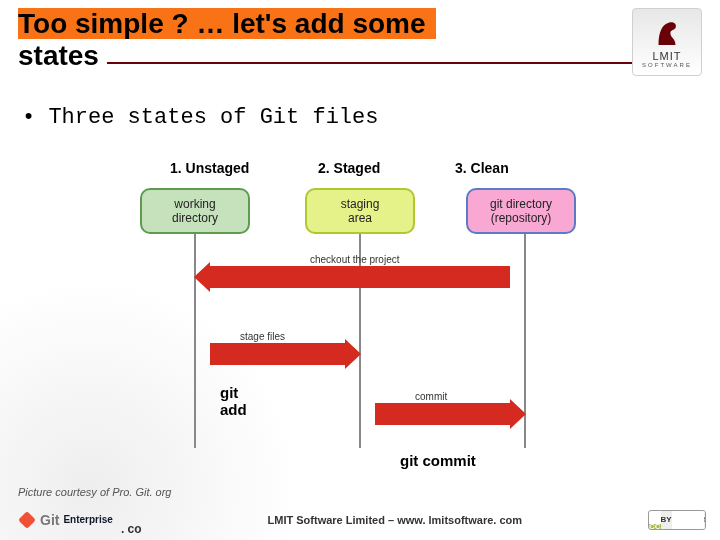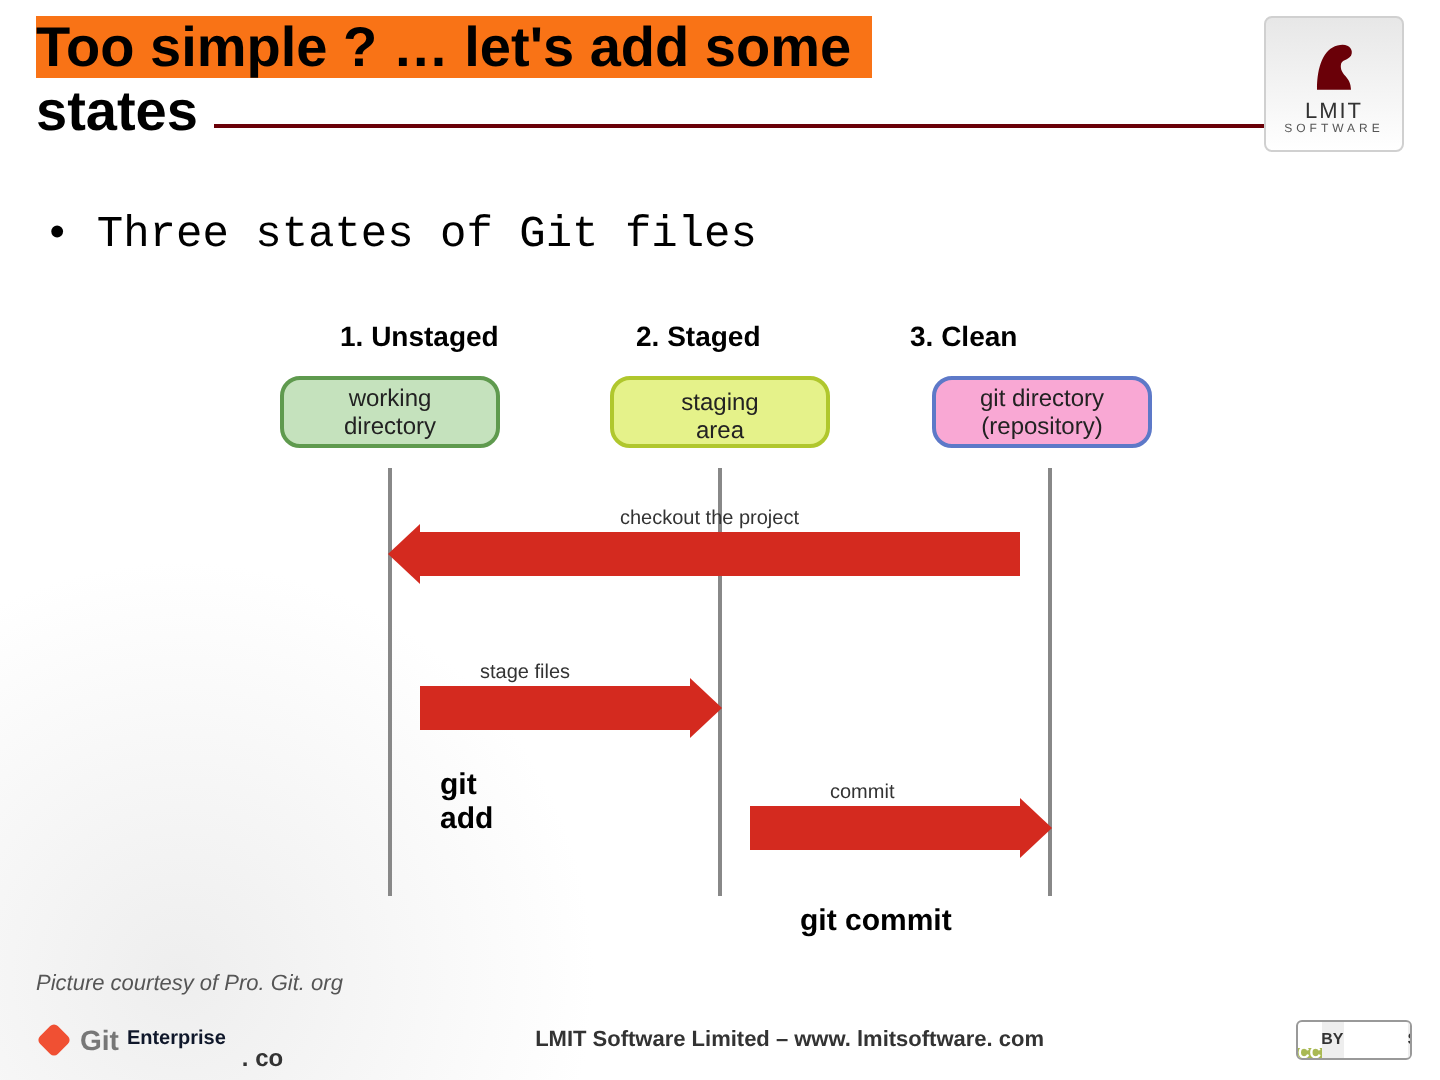--- a/index.html
+++ b/index.html
@@ -49,27 +49,27 @@
   .state-labels div {
     position: absolute; font-size: 14px; font-weight: bold; color:#000;
   }
   .lab1 { left: 170px; }
   .lab2 { left: 318px; }
   .lab3 { left: 455px; }
   .diagram {
     position: absolute; top: 188px; left: 140px; width: 440px; height: 260px;
   }
   .col-box {
-    position: absolute; top: 0; width: 110px; height: 36px;
+    position: absolute; top: 0; width: 110px; height: 46px;
     border-radius: 10px; border: 2px solid;
     display:flex; align-items:center; justify-content:center;
     text-align:center; font-size: 12px; color:#222;
   }
   .col1 { left: 0;   background:#c5e2bd; border-color:#5f9a4e; }
-  .col2 { left: 165px; background:#e5f28a; border-color:#b0c72d;align-items:flex-end; }
+  .col2 { left: 165px; background:#e5f28a; border-color:#b0c72d; }
   .col3 { left: 326px; background:#f9a8d4; border-color:#5d79c8; }
   .vline { position:absolute; top:46px; width:2px; height:214px; background:#888; }
   .v1 { left: 54px; }
   .v2 { left: 219px; }
   .v3 { left: 384px; }
   .arrow {
     position:absolute; height:22px; background:#d42a1f;
     display:flex; align-items:center; justify-content:center;
     color:#fff; font-size:10px;
   }

